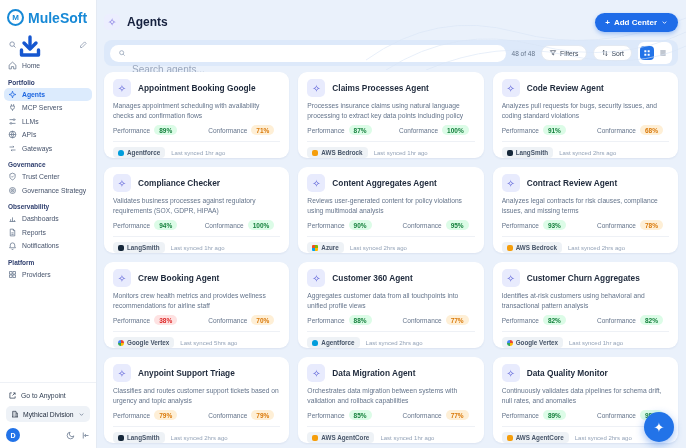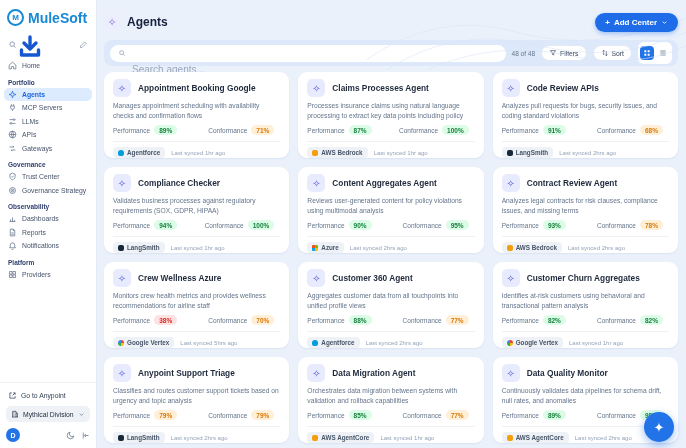--- a/index.html
+++ b/index.html
@@ -356,21 +356,21 @@
                 <i class="prov-ic" data-provider="aws"></i>
                 <span>AWS Bedrock</span>
               </span>
               <span class="synced">Last synced 1hr ago</span>
             </div>
           </div>
         
           <div class="card">
             <div class="card-head">
               <span class="agent-ic">✧</span>
-              <span class="card-title">Code Review APIs</span>
+              <span class="card-title">Code Review Agent</span>
             </div>
             <div class="card-desc">Analyzes pull requests for bugs, security issues, and coding standard violations</div>
             <div class="stats">
               <span class="stat">
                 <span class="stat-label">Performance</span>
                 <span class="badge" data-tone="green">91%</span>
               </span>
               <span class="stat">
                 <span class="stat-label">Conformance</span>
                 <span class="badge" data-tone="orange">68%</span>
@@ -456,21 +456,21 @@
                 <i class="prov-ic" data-provider="aws"></i>
                 <span>AWS Bedrock</span>
               </span>
               <span class="synced">Last synced 2hrs ago</span>
             </div>
           </div>
         
           <div class="card">
             <div class="card-head">
               <span class="agent-ic">✧</span>
-              <span class="card-title">Crew Wellness Azure</span>
+              <span class="card-title">Crew Booking Agent</span>
             </div>
             <div class="card-desc">Monitors crew health metrics and provides wellness recommendations for airline staff</div>
             <div class="stats">
               <span class="stat">
                 <span class="stat-label">Performance</span>
                 <span class="badge" data-tone="red">38%</span>
               </span>
               <span class="stat">
                 <span class="stat-label">Conformance</span>
                 <span class="badge" data-tone="orange">70%</span>

